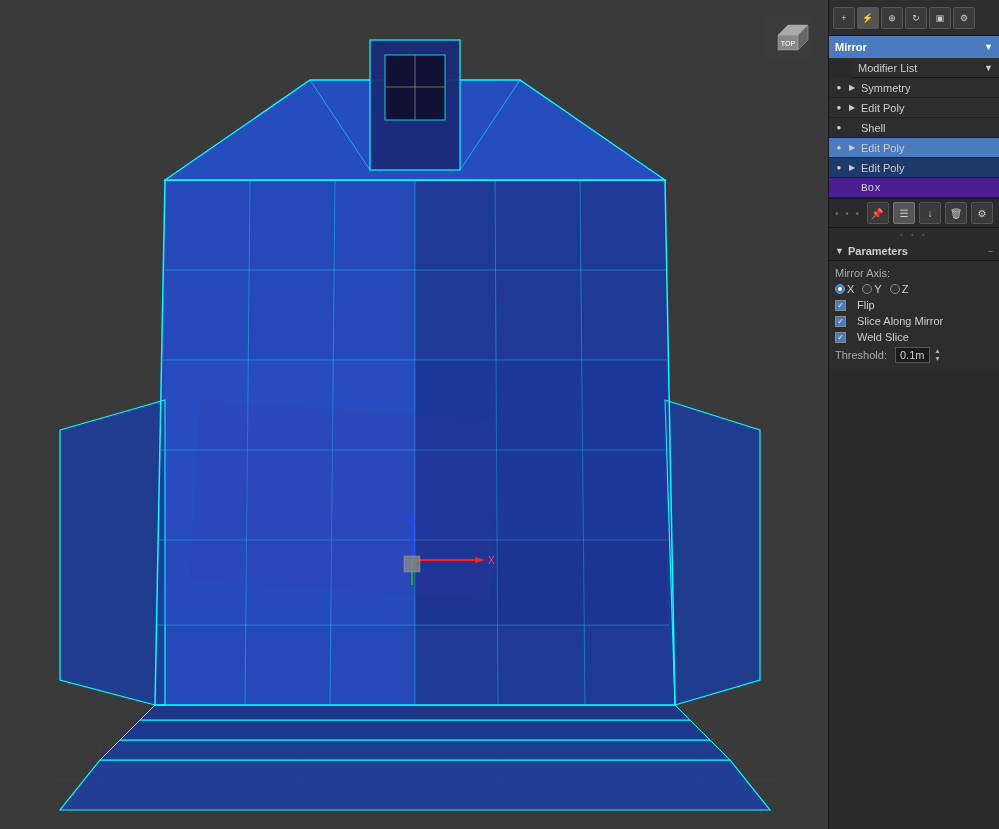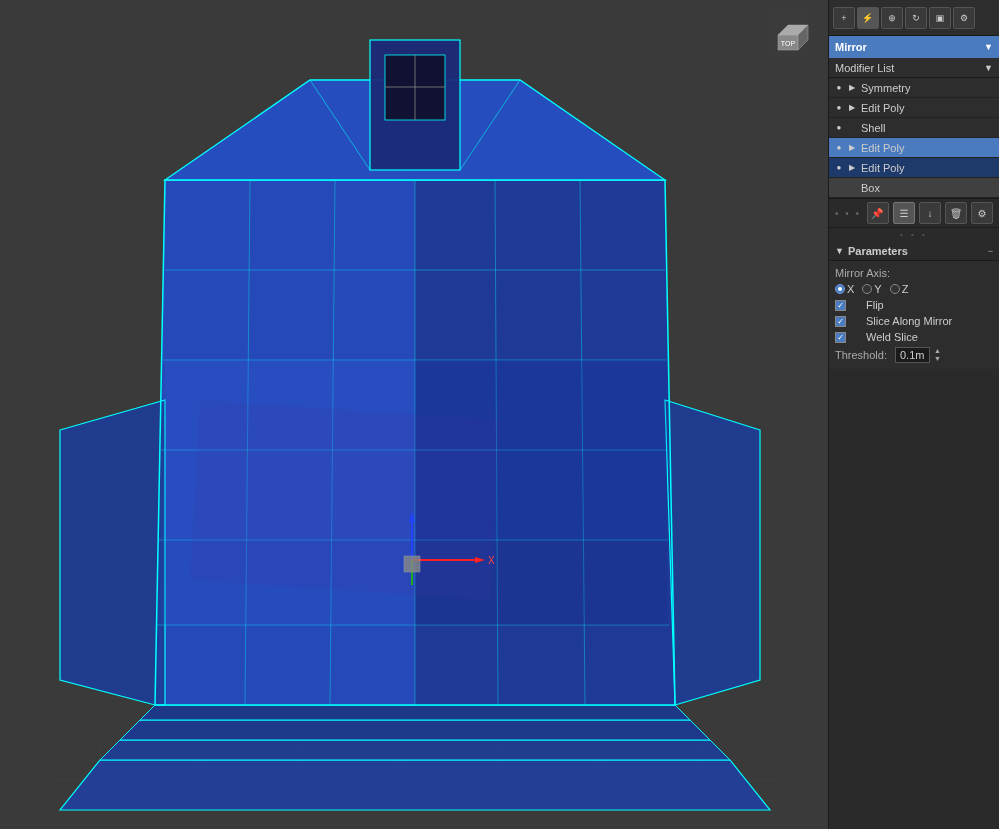--- a/index.html
+++ b/index.html
@@ -96,20 +96,21 @@
 
     
     #modifier-list-header {
       height: 20px;
       background: #2d2d2d;
       display: flex;
       align-items: center;
       padding: 0 6px;
       border-bottom: 1px solid #1a1a1a;
       cursor: pointer;
+      margin-left: 23px;
     }
 
     #modifier-list-header span {
       font-size: 11px;
       color: #cccccc;
     }
 
     #modifier-list-header .arrow {
       margin-left: auto;
       font-size: 9px;
@@ -150,21 +151,22 @@
       font-size: 8px;
       margin-right: 4px;
     }
 
     .modifier-name {
       font-size: 11px;
       color: #cccccc;
     }
 
     .modifier-item.box-item {
-      background: #404040;
+      background: #4c1d95;
+      font-family: Liberation Mono, monospace;
     }
 
     
     #modifier-toolbar {
       height: 30px;
       background: #2a2a2a;
       display: flex;
       align-items: center;
       padding: 0 6px;
       gap: 4px;
@@ -274,21 +276,21 @@
       width: 4px;
       height: 4px;
       border-radius: 50%;
       background: white;
     }
 
     
     .checkbox-row {
       display: flex;
       align-items: center;
-      gap: 20px;
+      gap: 11px;
       margin-bottom: 4px;
     }
 
     .checkbox {
       width: 11px;
       height: 11px;
       border: 1px solid #888;
       background: #333;
       display: flex;
       align-items: center;

